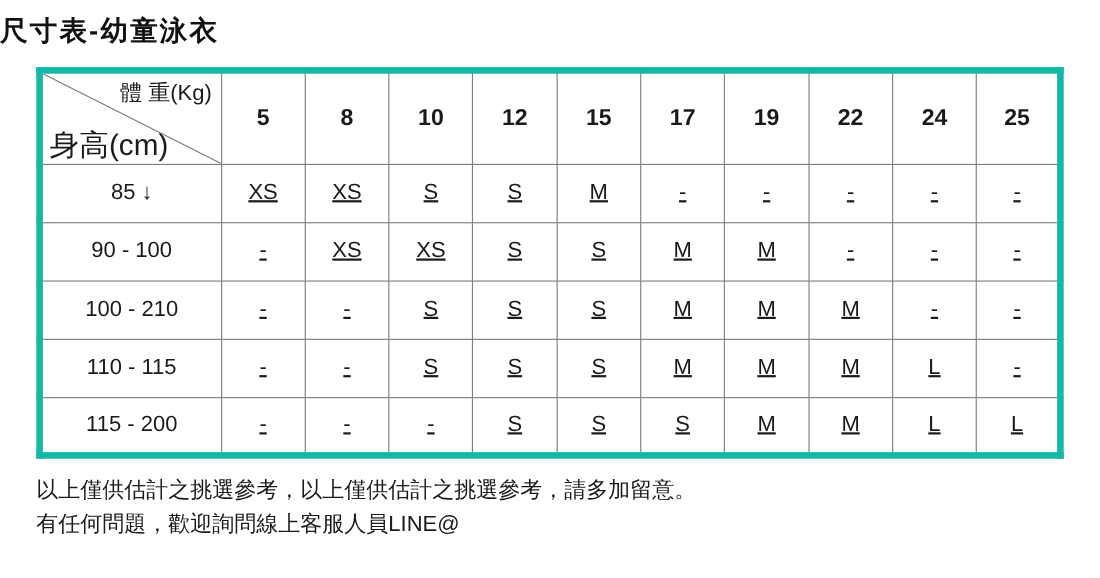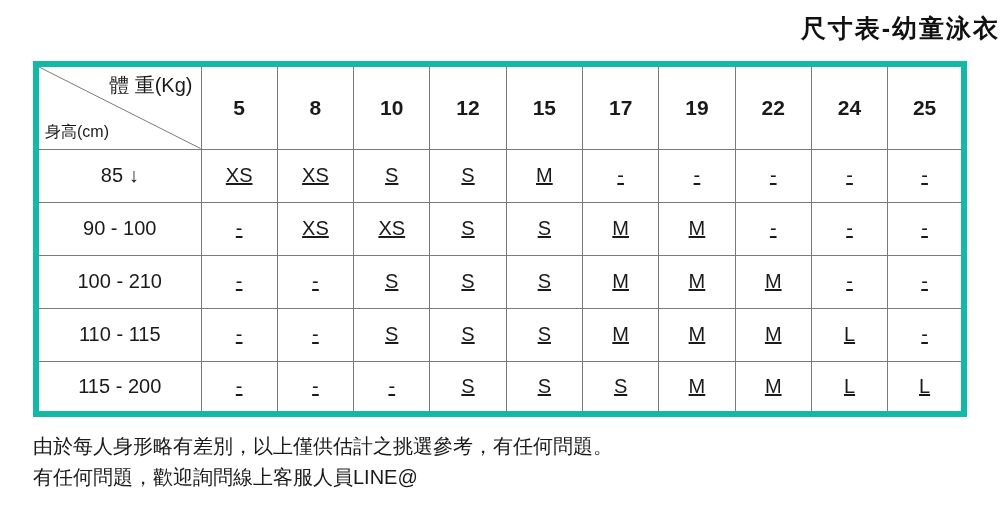--- a/index.html
+++ b/index.html
@@ -11,21 +11,21 @@
     font-family: "Liberation Sans", "DejaVu Sans", sans-serif;
     color: #1a1a1a;
     overflow: hidden;
   }
   .page {
     width: 1000px;
     height: 525px;
     position: relative;
   }
   .title {
-    text-align: right;
+    text-align: left;
     margin-top: 12px;
     line-height: 32px;
     font-size: 25px;
     font-weight: 700;
     color: #111111;
     letter-spacing: 2px;
   }
   .subtitle {
     text-align: center;
     margin-top: 2px;
@@ -68,21 +68,21 @@
   }
   .corner-top {
     position: absolute;
     top: 6px; right: 8px;
     font-size: 20px;
     line-height: 24px;
   }
   .corner-bottom {
     position: absolute;
     bottom: 5px; left: 6px;
-    font-size: 16px;
+    font-size: 27px;
     line-height: 24px;
   }
   .footer {
     margin: 14px 0 0 33px;
     font-size: 20px;
     line-height: 31px;
     color: #1a1a1a;
   }
 </style>
 </head>
@@ -193,17 +193,17 @@
           <td class="size-cell">S</td>
           <td class="size-cell">M</td>
           <td class="size-cell">M</td>
           <td class="size-cell">L</td>
           <td class="size-cell">L</td>
         </tr>
       </tbody>
   </table>
 
   <div class="footer">
-    <div>由於每人身形略有差別，以上僅供估計之挑選參考，有任何問題。</div>
+    <div>以上僅供估計之挑選參考，以上僅供估計之挑選參考，請多加留意。</div>
     <div>有任何問題，歡迎詢問線上客服人員LINE@</div>
   </div>
 
 </div>
 
 </body></html>

